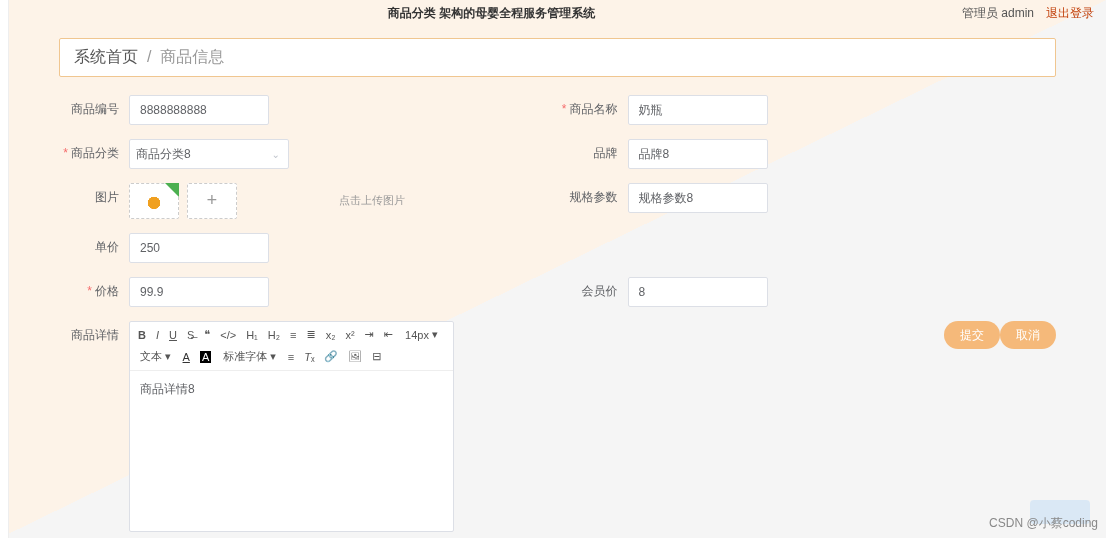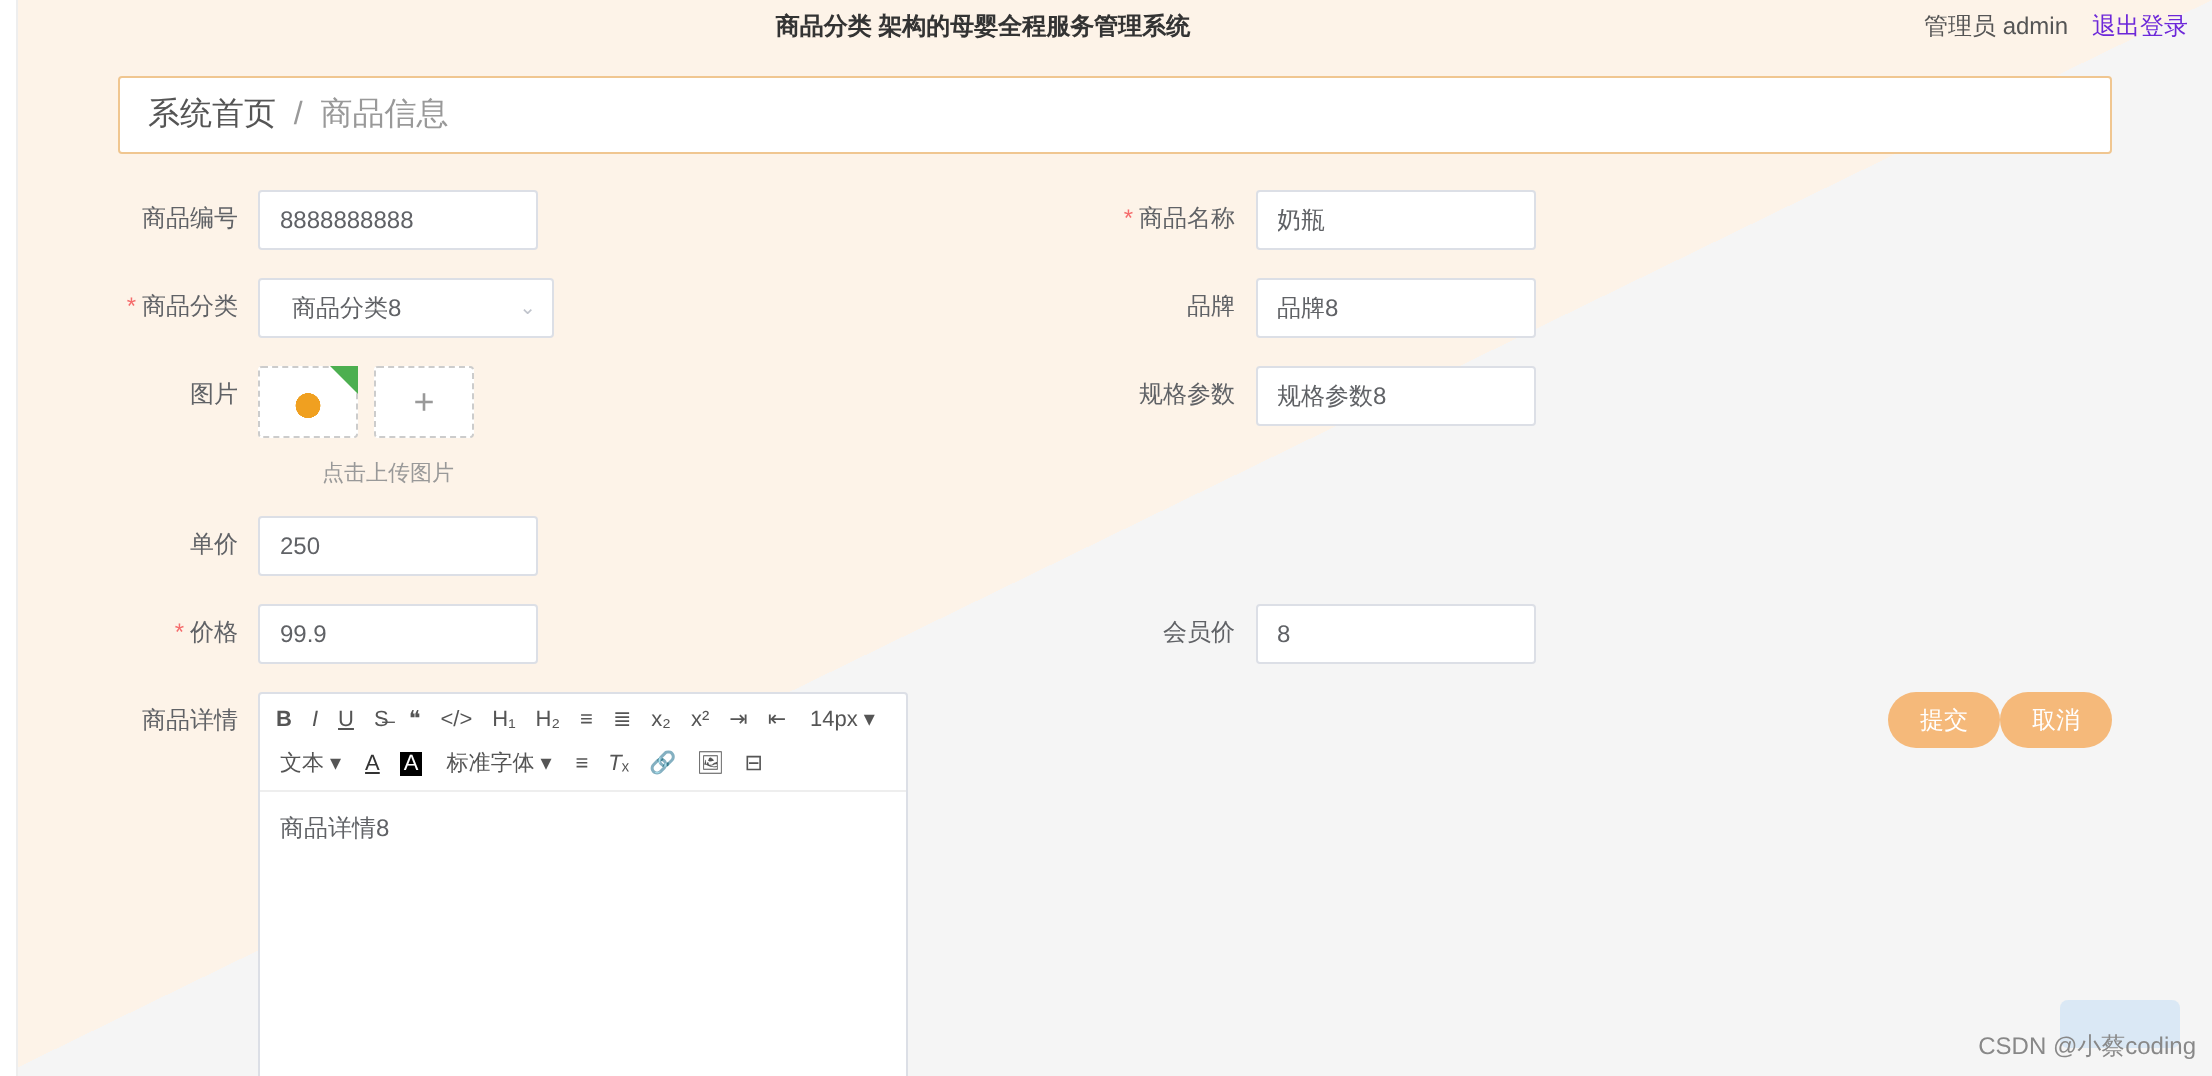--- a/index.html
+++ b/index.html
@@ -32,21 +32,21 @@
     .header {
       height: 26px;
       display: flex;
       align-items: center;
       padding: 0 12px;
       font-size: 12px;
       color: #333;
     }
     .header-title { flex: 1; text-align: center; font-weight: bold; }
     .header-user { color: #555; margin-right: 12px; }
-    .header-logout { color: #6d28d9; cursor: pointer; }
+    .header-logout { color: #c2410c; cursor: pointer; }
     .content { flex: 1; padding: 12px 50px; overflow: auto; position: relative; }
     .breadcrumb {
       background: #fff;
       border: 1px solid #f0c690;
       border-radius: 2px;
       padding: 8px 14px;
       font-size: 16px;
       margin-bottom: 18px;
       color: #999;
     }
@@ -67,25 +67,25 @@
       width: 140px;
       height: 30px;
       border: 1px solid #dcdfe6;
       border-radius: 2px;
       padding: 0 10px;
       font-size: 12px;
       color: #606266;
       background: #fff;
     }
     .form-select {
-      width: 148px;
+      width: 160px;
       height: 30px;
       border: 1px solid #dcdfe6;
       border-radius: 2px;
-      padding: 0 16px;
+      padding: 0 6px;
       font-size: 12px;
       color: #606266;
       background: #fff;
       position: relative;
       display: flex;
       align-items: center;
     }
     .chevron {
       position: absolute; right: 8px; top: 50%;
       transform: translateY(-50%);
@@ -228,21 +228,21 @@
               <span class="chevron">⌄</span>
             </div>
           </div>
           <div class="form-col">
             <label class="form-label">品牌</label>
             <input class="form-input" value="品牌8" style="">
           </div>
         </div>
 
         <div class="form-row">
-          <div class="form-col" style="flex-direction:column;">
+          <div class="form-col" style="flex-direction:row;font-family:Liberation Mono, monospace;">
             <div style="display:flex;">
               <label class="form-label">图片</label>
               <div class="upload-area">
                 <div class="upload-thumb">
                   <div class="img-placeholder"></div>
                   <div class="upload-corner"></div>
                 </div>
                 <div class="upload-add">
                   <span>+</span>
                 </div>

